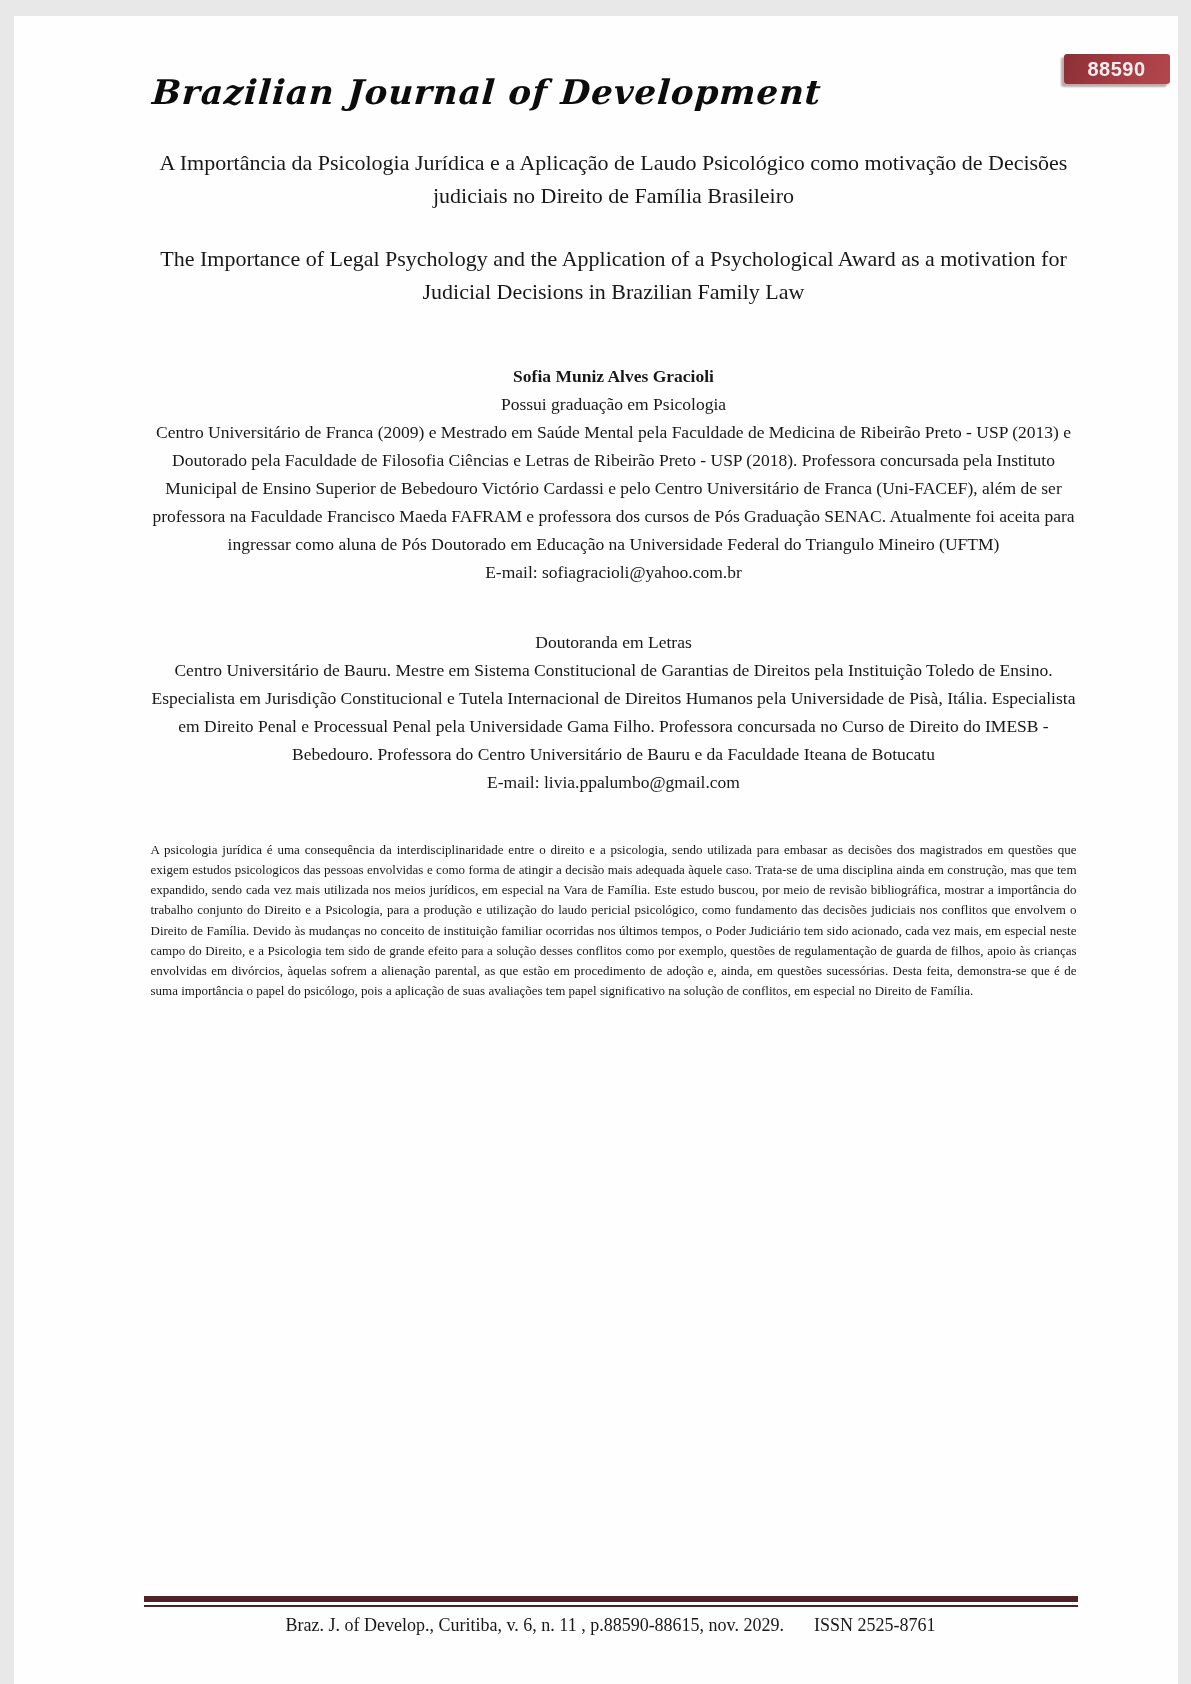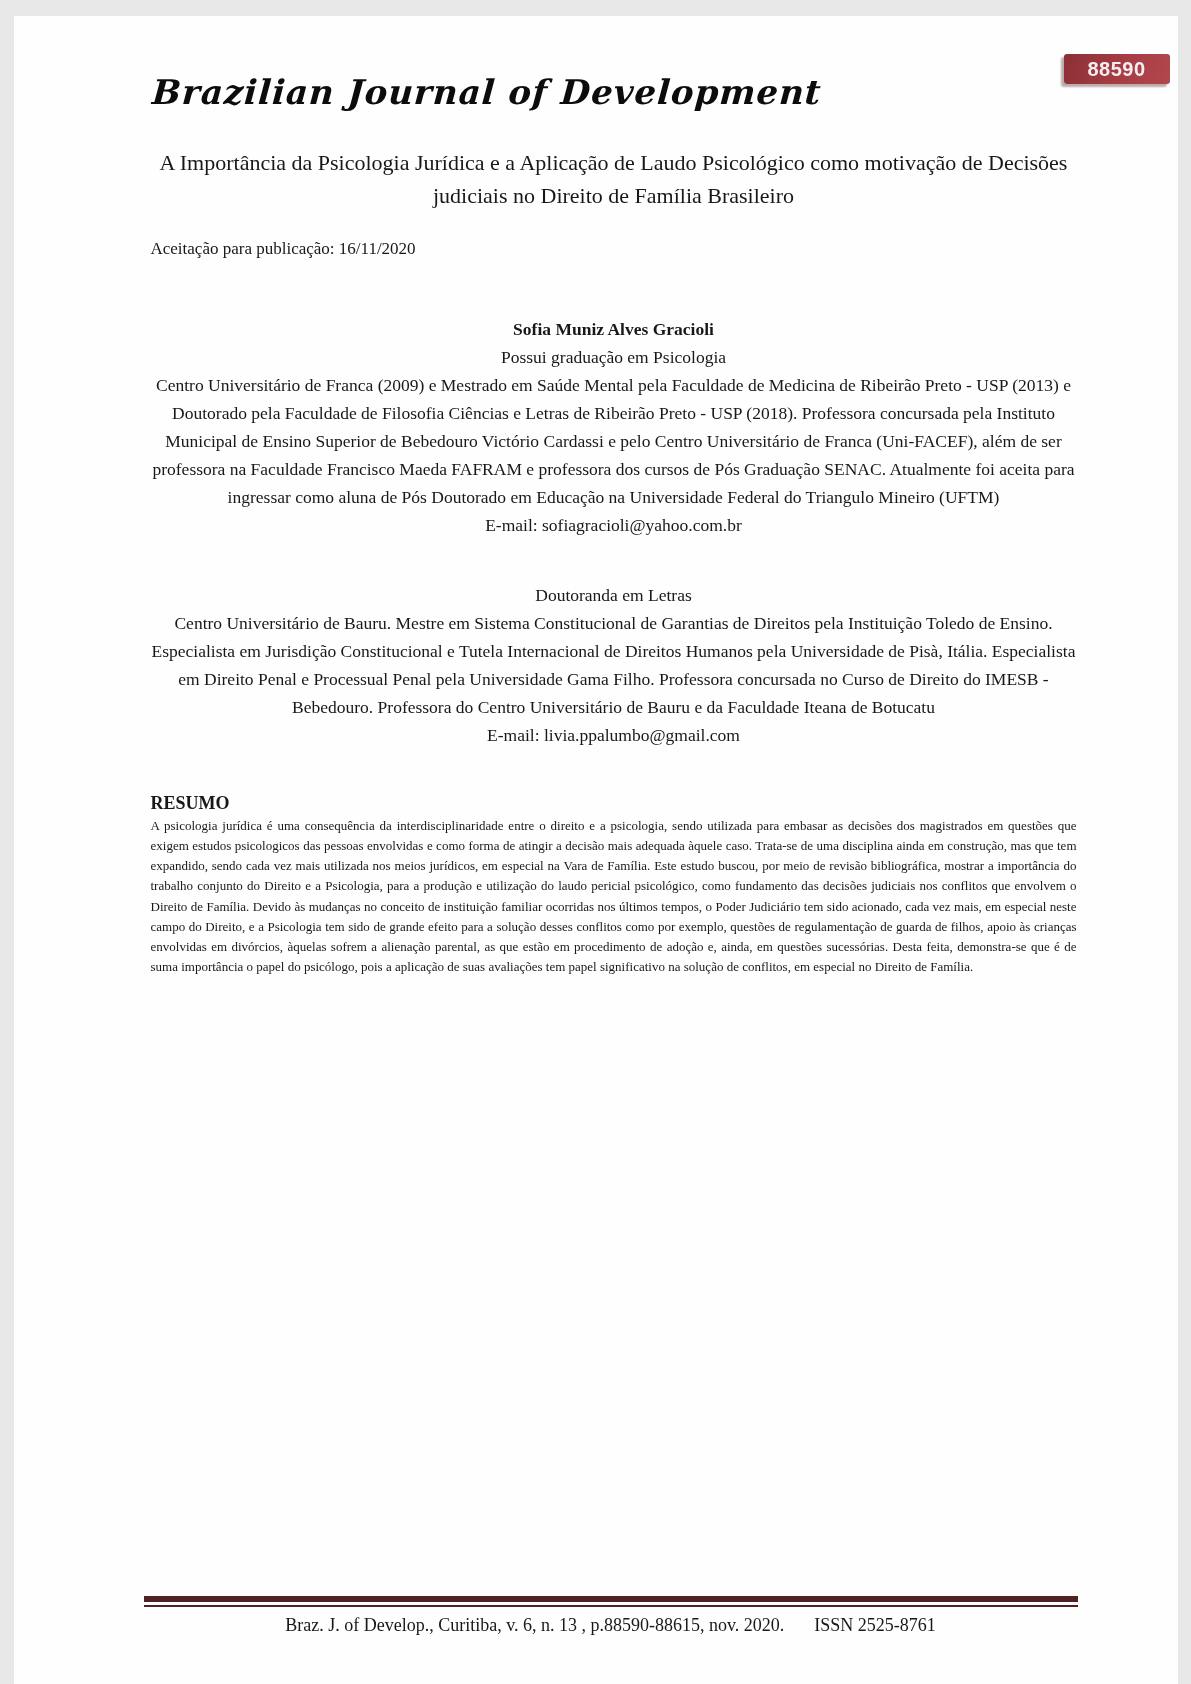--- a/index.html
+++ b/index.html
@@ -91,47 +91,46 @@
 
 <div class="page">
 
   <div class="badge">88590</div>
 
   <div class="content">
     <div class="logo">Brazilian Journal of Development</div>
 
     <div class="title title-pt">A Importância da Psicologia Jurídica e a Aplicação de Laudo Psicológico como motivação de Decisões judiciais no Direito de Família Brasileiro</div>
 
+    <div class="title title-en">The Importance of Legal Psychology and the Application of a Psychological Award as a motivation for Judicial Decisions in Brazilian Family Law</div>
 
 
     <div class="meta meta-dates">
-      <div>Aceitação para publicação: 16/11/2020</div>
     </div>
 
     <div class="author-block author-1">
       <div class="author-name">Sofia Muniz Alves Gracioli</div>
       <div>Possui graduação em Psicologia</div>
       <div>Centro Universitário de Franca (2009) e Mestrado em Saúde Mental pela Faculdade de Medicina de Ribeirão Preto - USP (2013) e Doutorado pela Faculdade de Filosofia Ciências e Letras de Ribeirão Preto - USP (2018). Professora concursada pela Instituto Municipal de Ensino Superior de Bebedouro Victório Cardassi e pelo Centro Universitário de Franca (Uni-FACEF), além de ser professora na Faculdade Francisco Maeda FAFRAM e professora dos cursos de Pós Graduação SENAC. Atualmente foi aceita para ingressar como aluna de Pós Doutorado em Educação na Universidade Federal do Triangulo Mineiro (UFTM)</div>
       <div>E-mail: sofiagracioli@yahoo.com.br</div>
     </div>
 
     <div class="author-block author-2">
       <div>Doutoranda em Letras</div>
       <div>Centro Universitário de Bauru. Mestre em Sistema Constitucional de Garantias de Direitos pela Instituição Toledo de Ensino. Especialista em Jurisdição Constitucional e Tutela Internacional de Direitos Humanos pela Universidade de Pisà, Itália. Especialista em Direito Penal e Processual Penal pela Universidade Gama Filho. Professora concursada no Curso de Direito do IMESB - Bebedouro. Professora do Centro Universitário de Bauru e da Faculdade Iteana de Botucatu</div>
       <div>E-mail: livia.ppalumbo@gmail.com</div>
     </div>
 
     <div class="abstract">
-      <div class="abstract-heading">RESUMO</div>
       <div class="abstract-text">A psicologia jurídica é uma consequência da interdisciplinaridade entre o direito e a psicologia, sendo utilizada para embasar as decisões dos magistrados em questões que exigem estudos psicologicos das pessoas envolvidas e como forma de atingir a decisão mais adequada àquele caso. Trata-se de uma disciplina ainda em construção, mas que tem expandido, sendo cada vez mais utilizada nos meios jurídicos, em especial na Vara de Família. Este estudo buscou, por meio de revisão bibliográfica, mostrar a importância do trabalho conjunto do Direito e a Psicologia, para a produção e utilização do laudo pericial psicológico, como fundamento das decisões judiciais nos conflitos que envolvem o Direito de Família. Devido às mudanças no conceito de instituição familiar ocorridas nos últimos tempos, o Poder Judiciário tem sido acionado, cada vez mais, em especial neste campo do Direito, e a Psicologia tem sido de grande efeito para a solução desses conflitos como por exemplo, questões de regulamentação de guarda de filhos, apoio às crianças envolvidas em divórcios, àquelas sofrem a alienação parental, as que estão em procedimento de adoção e, ainda, em questões sucessórias. Desta feita, demonstra-se que é de suma importância o papel do psicólogo, pois a aplicação de suas avaliações tem papel significativo na solução de conflitos, em especial no Direito de Família.</div>
     </div>
   </div>
 
   <div class="footer">
     <div class="rule-thick"></div>
     <div class="rule-gap"></div>
     <div class="rule-thin"></div>
     <div class="footer-text">
-      <span>Braz. J. of Develop., Curitiba, v. 6, n. 13 , p.88590-88615, nov. 2020.</span><span class="issn-sep"></span><span>ISSN 2525-8761</span>
+      <span>Braz. J. of Develop., Curitiba, v. 6, n. 11 , p.88590-88615, nov. 2029.</span><span class="issn-sep"></span><span>ISSN 2525-8761</span>
     </div>
   </div>
 
 </div>
 
 </body></html>

